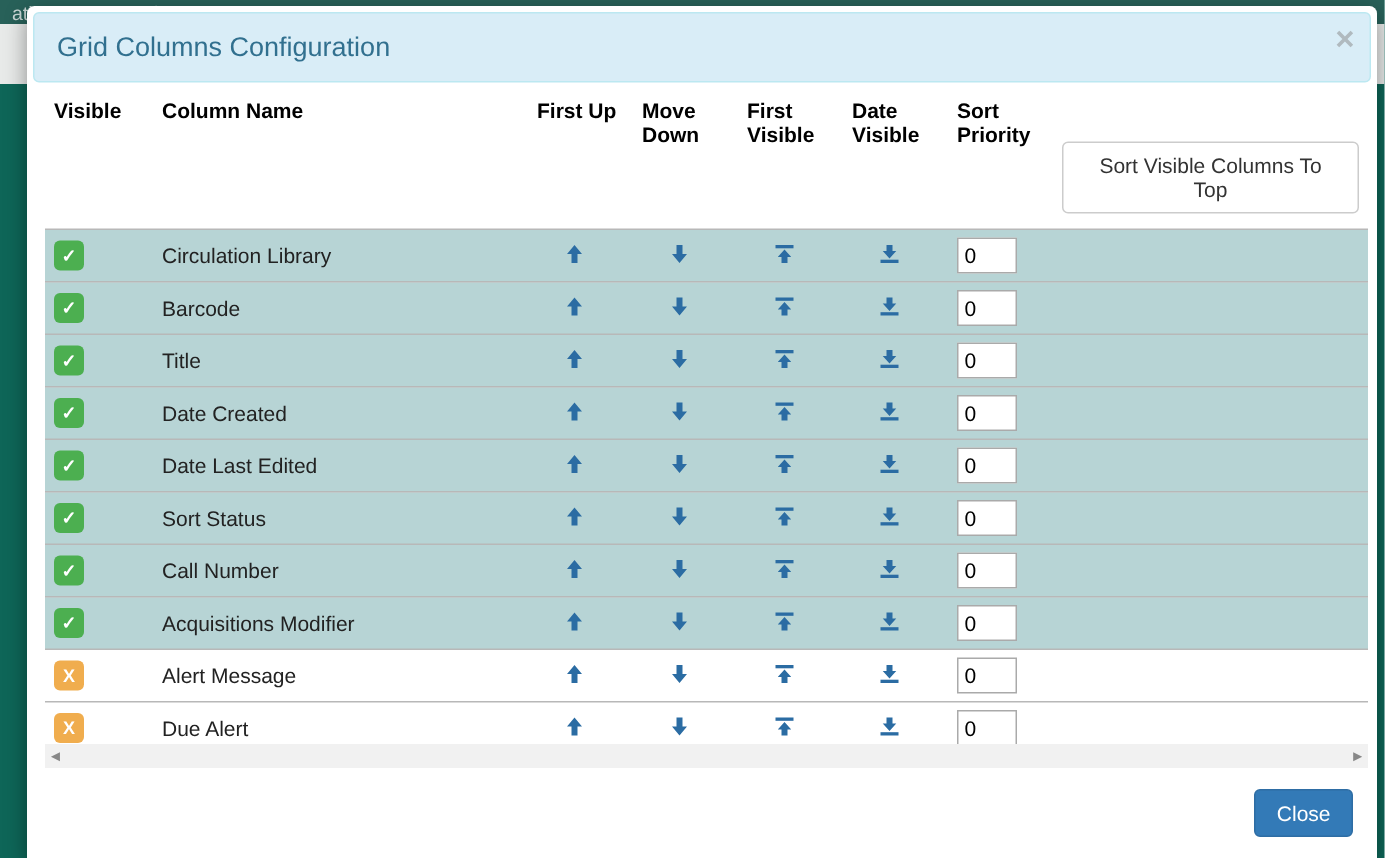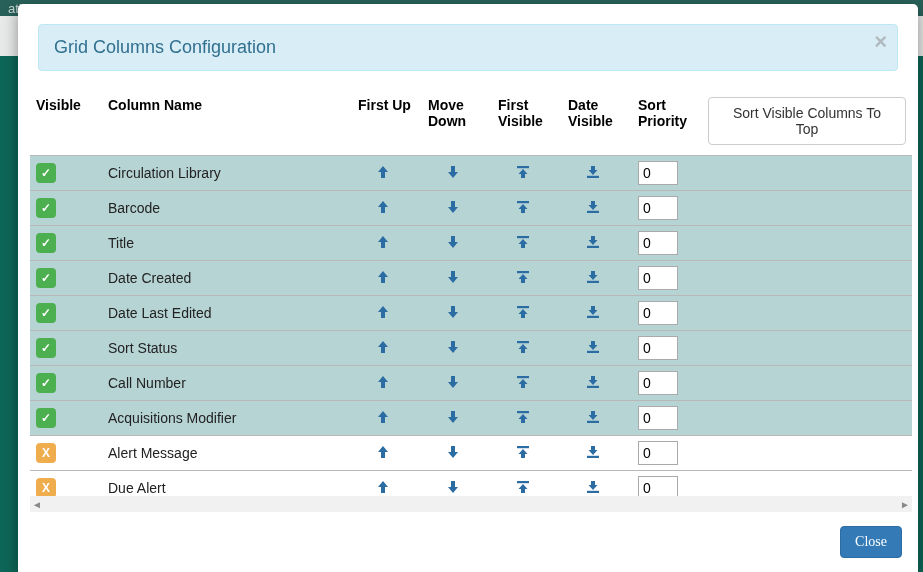--- a/index.html
+++ b/index.html
@@ -44,21 +44,21 @@
   left: 18px;
   right: 5px;
   bottom: 0;
   background: #fff;
   border-radius: 5px;
   box-shadow: 0 5px 15px rgba(0,0,0,0.4);
   display: flex;
   flex-direction: column;
 }
 .modal-header {
-  padding: 20px;
+  padding: 4px;
 }
 .panel-heading {
   background: #d9edf7;
   border: 1px solid #bce8f1;
   color: #31708f;
   border-radius: 4px;
   padding: 12px 15px;
   font-size: 18px;
   position: relative;
 }
@@ -112,20 +112,21 @@
 }
 .sort-btn-wrap { text-align:right; }
 .btn-default {
   background:#fff;
   border:1px solid #ccc;
   color:#333;
   border-radius:4px;
   padding:7px 11px;
   font-size:14px;
   cursor:pointer;
+  margin-top:29px;
 }
 table.cols td {
   padding: 5px 6px;
   border-top: 1px solid #b8b8b8;
   vertical-align: middle;
   font-size: 14px;
   color:#222;
 }
 tr.row-visible td { background: #b7d4d5; }
 tr.row-hidden td { background: #fff; }
@@ -164,21 +165,20 @@
   background:#fff;
 }
 .btn-primary {
   background:#337ab7;
   border:1px solid #2e6da4;
   color:#fff;
   border-radius:4px;
   padding:7px 14px;
   font-size:14px;
   cursor:pointer;
-  font-family:Liberation Serif, serif;
 }
 svg{display:block;}
 </style>
 </head>
 <body>
 
 <div class="bg-nav">
   <span><span>ation</span><span class="caret-dn">▼</span></span>
   <span><span>Cataloging</span><span class="caret-dn">▼</span></span>
   <span><span>Acquisitions</span><span class="caret-dn">▼</span></span>

